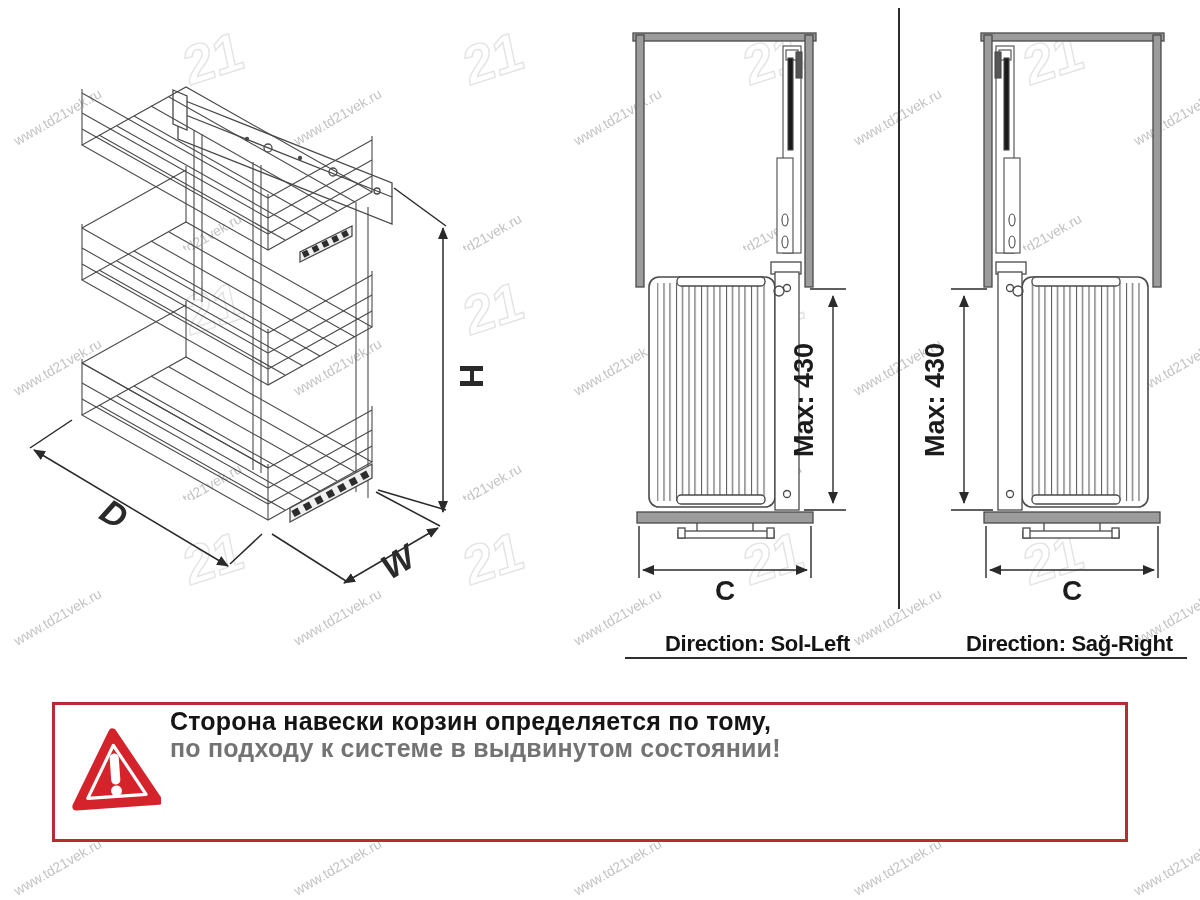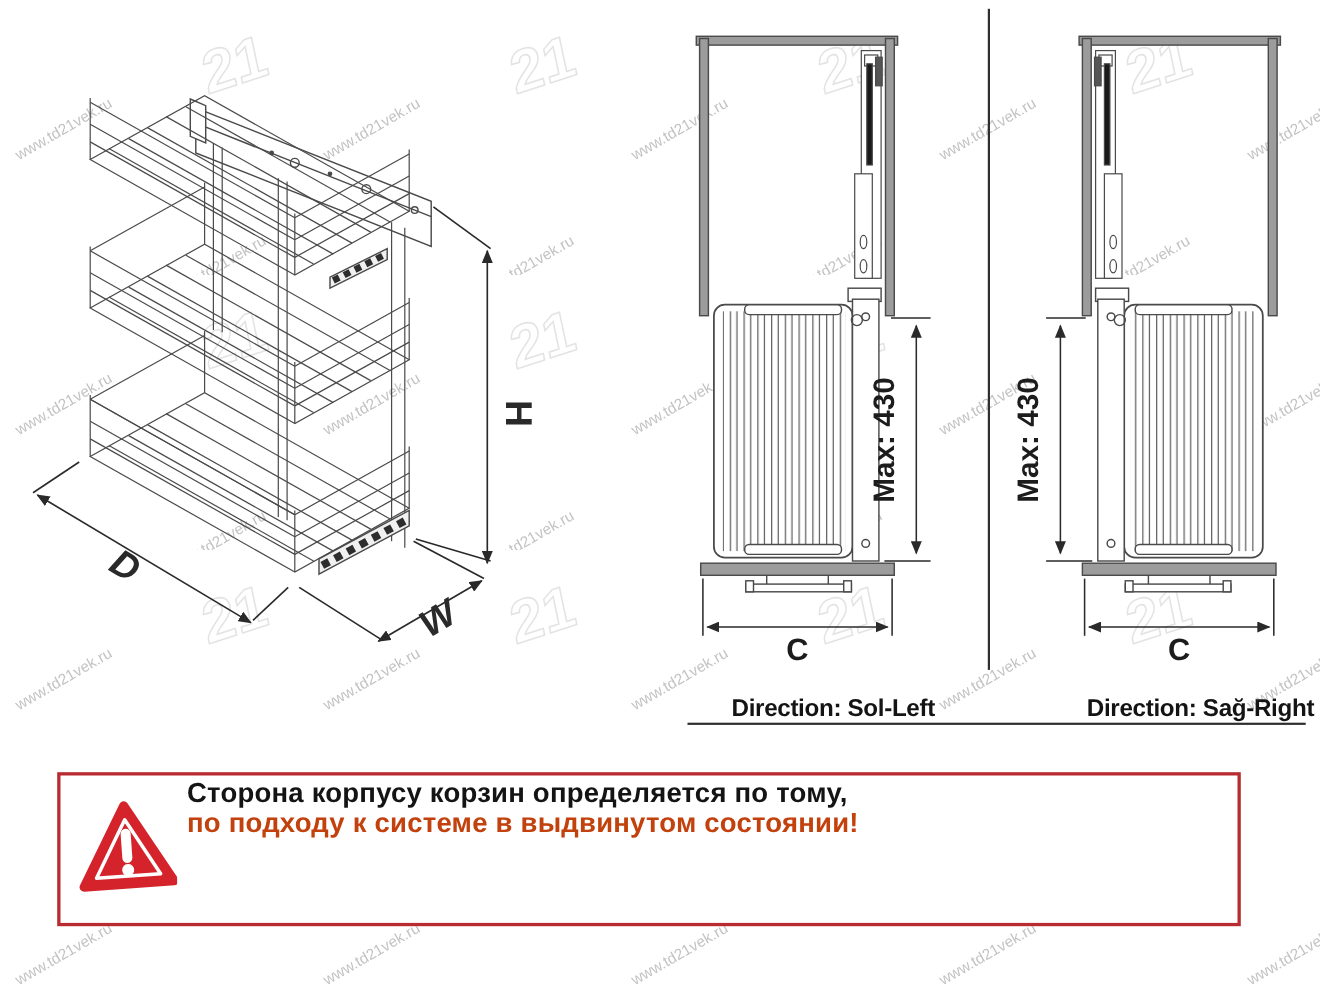--- a/index.html
+++ b/index.html
@@ -8,21 +8,21 @@
   svg text{font-family:"Liberation Sans",sans-serif;}
   .abs{position:absolute;}
   .dir-label{position:absolute;top:631px;font-weight:bold;font-size:22px;color:#141414;
              letter-spacing:-0.3px;white-space:nowrap;}
   #dir-underline{position:absolute;left:625px;top:657px;width:562px;height:2px;background:#2e2e2e;}
   #separator{position:absolute;left:898px;top:8px;width:2px;height:601px;background:#2e2e2e;}
   #warning-box{position:absolute;left:52px;top:702px;width:1076px;height:140px;
                border:3px solid #b72b31;box-sizing:border-box;background:#fff;}
   #warning-text{position:absolute;left:170px;top:708px;width:950px;
                 font-weight:bold;font-size:25px;line-height:27px;color:#141414;letter-spacing:0.2px;}
-  .warn-highlight{color:#c2410c;}
+  .warn-highlight{color:#737373;}
   #watermark-layer{position:absolute;left:0;top:0;}
 </style>
 </head>
 <body>
 
 <div id="canvas">
 
   <svg id="watermark-layer" width="1200" height="900">
     <defs>
       <pattern id="wm" width="280" height="250" patternUnits="userSpaceOnUse">
@@ -253,31 +253,31 @@
         <line x1="1158" y1="526" x2="1158" y2="578"></line>
         <line x1="990" y1="570" x2="1154" y2="570" marker-start="url(#ah)" marker-end="url(#ah)"></line>
       </g>
       <text x="1072" y="600" font-size="28" font-weight="bold" fill="#1c1c1c" text-anchor="middle" stroke="none">C</text>
     </g>
   </svg>
 
   <div id="separator"></div>
 
   <div class="dir-label" style="left:625px;margin-left:40px;">Direction: Sol-Left</div>
-  <div class="dir-label" style="left:988px;text-align:center;">Direction: Sağ-Right</div>
+  <div class="dir-label" style="left:966px;text-align:center;">Direction: Sağ-Right</div>
   <div id="dir-underline"></div>
 
   <div id="warning-box">
     <svg class="abs" style="left:14px;top:22px;" width="92" height="84" viewBox="0 0 100 92">
       <g transform="rotate(-4 50 46)">
         <path d="M50,6 L95,84 L5,84 Z" fill="#d4232a" stroke="#d4232a" stroke-width="9" stroke-linejoin="round"></path>
         <path d="M50,20 L82,76 L18,76 Z" fill="#d4232a" stroke="#ffffff" stroke-width="3.5" stroke-linejoin="round"></path>
         <line x1="50" y1="34" x2="50" y2="58" stroke="#ffffff" stroke-width="10" stroke-linecap="round"></line>
         <circle cx="50" cy="70" r="6" fill="#ffffff"></circle>
       </g>
     </svg>
   </div>
   <div id="warning-text">
-    <div>Сторона корпусу корзин определяется по тому,</div>
+    <div>Сторона навески корзин определяется по тому,</div>
     <div class="warn-highlight">по подходу к системе в выдвинутом состоянии!</div>
   </div>
 
 </div>
 
 </body></html>

